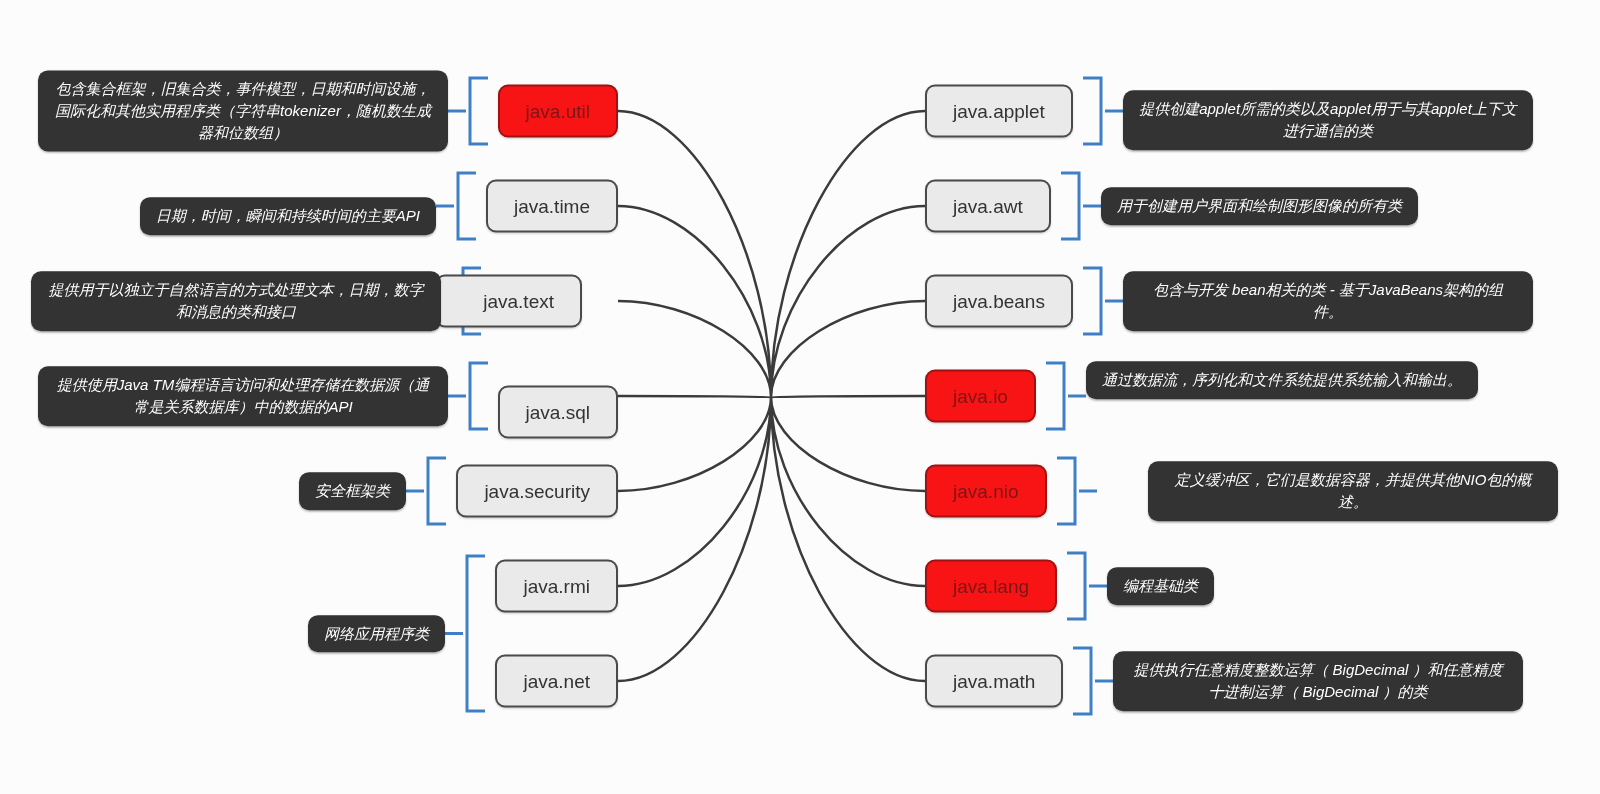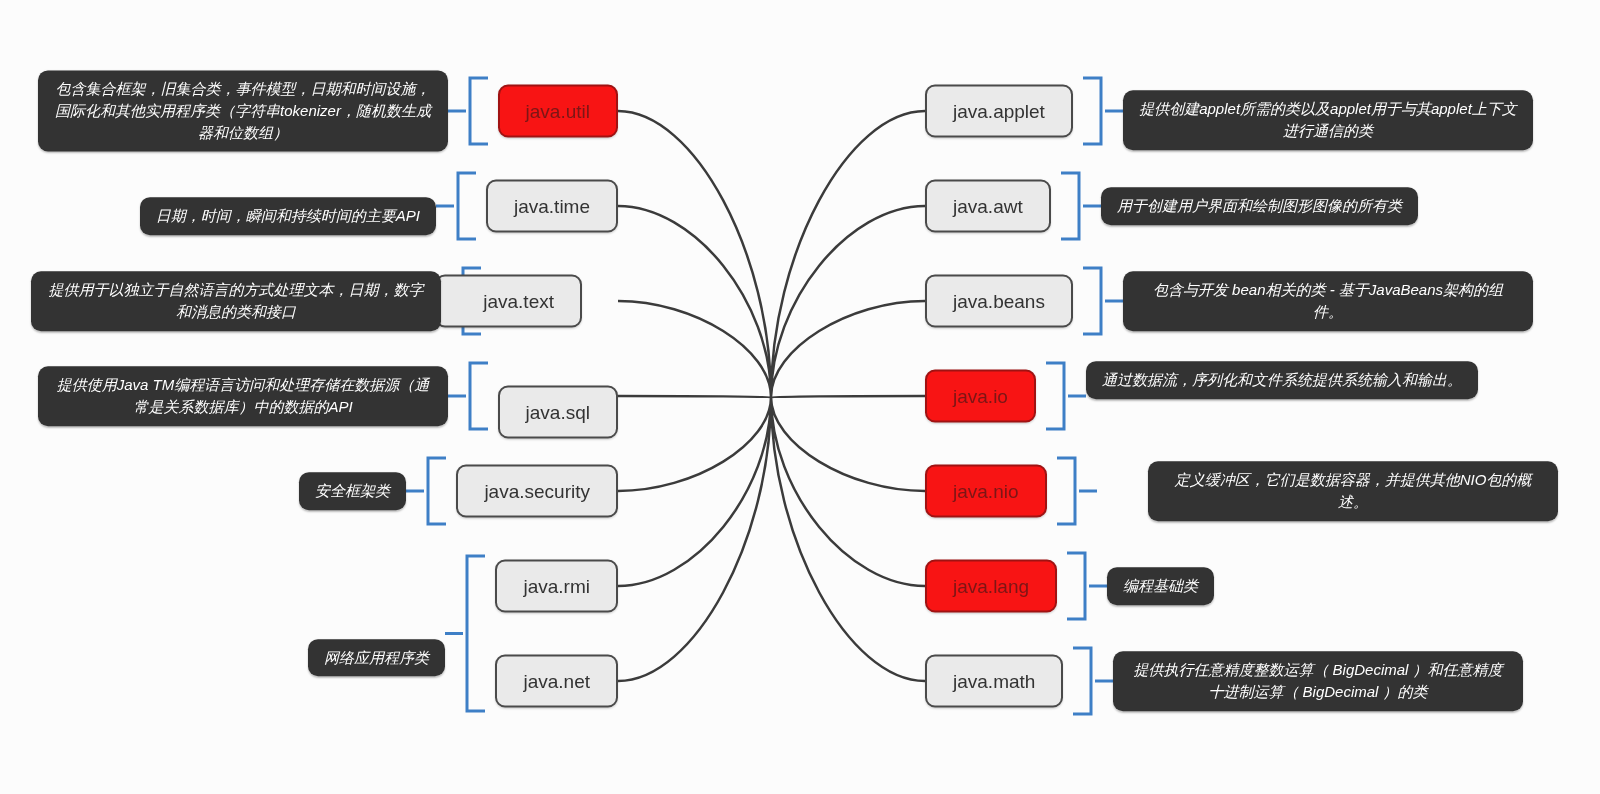--- a/index.html
+++ b/index.html
@@ -69,21 +69,21 @@
       <div class="node gray" style="top: 301px; left: 925px;">java.beans</div>
       <div class="node red" style="top: 396px; left: 925px;">java.io</div>
       <div class="node red" style="top: 491px; left: 925px;">java.nio</div>
       <div class="node red" style="top: 586px; left: 925px;">java.lang</div>
       <div class="node gray" style="top: 681px; left: 925px;">java.math</div>
       <div class="note" style="top: 111px; right: 1152px;">包含集合框架，旧集合类，事件模型，日期和时间设施，国际化和其他实用程序类（字符串tokenizer，随机数生成器和位数组）</div>
       <div class="note" style="top: 206px; right: 1164px; margin-top: 10px;">日期，时间，瞬间和持续时间的主要API</div>
       <div class="note" style="top: 301px; right: 1159px;">提供用于以独立于自然语言的方式处理文本，日期，数字和消息的类和接口</div>
       <div class="note" style="top: 396px; right: 1152px;">提供使用Java TM编程语言访问和处理存储在数据源（通常是关系数据库）中的数据的API</div>
       <div class="note" style="top: 491px; right: 1194px;">安全框架类</div>
-      <div class="note" style="top: 633.5px; right: 1155px; margin-top: 24px;">网络应用程序类</div>
+      <div class="note" style="top: 633.5px; right: 1155px;">网络应用程序类</div>
       <div class="note" style="top: 120px; left: 1123px; text-align: center;">提供创建applet所需的类以及applet用于与其applet上下文进行通信的类</div>
       <div class="note" style="top: 206px; left: 1101px;">用于创建用户界面和绘制图形图像的所有类</div>
       <div class="note" style="top: 301px; left: 1123px;">包含与开发 bean相关的类 - 基于JavaBeans架构的组件。</div>
       <div class="note" style="top: 380px; left: 1086px;">通过数据流，序列化和文件系统提供系统输入和输出。</div>
       <div class="note" style="top: 491px; left: 1148px;">定义缓冲区，它们是数据容器，并提供其他NIO包的概述。</div>
       <div class="note" style="top: 586px; left: 1107px;">编程基础类</div>
       <div class="note" style="top: 681px; left: 1113px;">提供执行任意精度整数运算（ BigDecimal ）和任意精度十进制运算（ BigDecimal ）的类</div>
     </div>
 </div>
 

